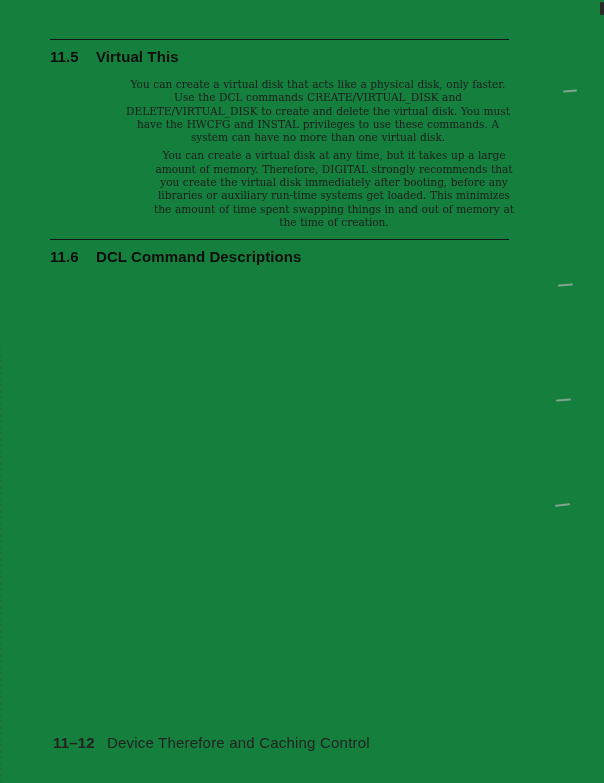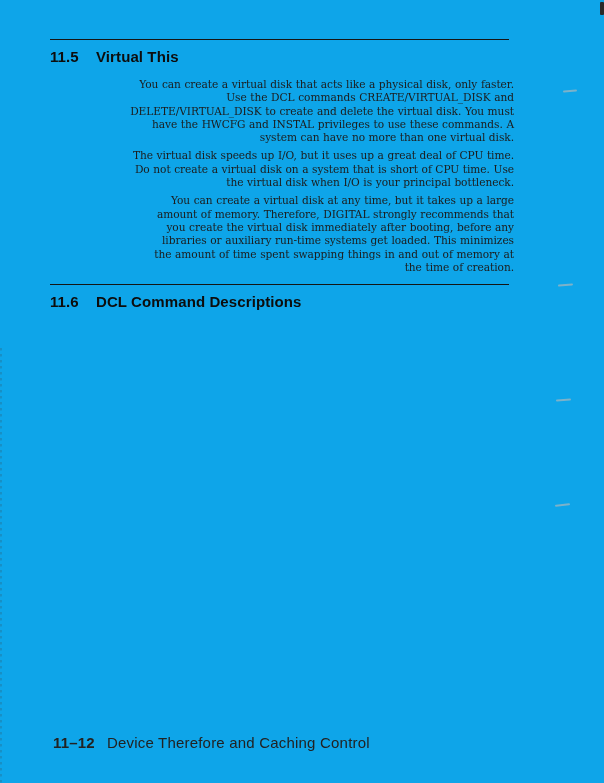--- a/index.html
+++ b/index.html
@@ -4,21 +4,21 @@
 <style>
   html, body {
     margin: 0;
     padding: 0;
     background: #e8e8e8;
   }
   .page {
     position: relative;
     width: 604px;
     height: 783px;
-    background: #0ea5e9;
+    background: #15803d;
     overflow: hidden;
     color: #1c1c1c;
     font-family: "DejaVu Serif", serif;
   }
 
   
   .corner-mark {
     position: absolute;
     top: 2px;
     right: 0;
@@ -80,21 +80,21 @@
     margin-left: 122px;
     width: 392px;
   }
   .section-body p {
     margin: 0 0 5px 0;
     font-size: 10.6px;
     line-height: 13.3px;
     letter-spacing: -0.05px;
     word-spacing: 0.3px;
     color: #1c1c1c;
-    text-align: right;
+    text-align: center;
   }
   .section-body p:last-child { margin-bottom: 0; margin-left: 32px; }
 
   
   .page-footer {
     position: absolute;
     left: 53px;
     top: 737px;
     font-family: "Liberation Sans", sans-serif;
     font-size: 15px;
@@ -124,21 +124,20 @@
   <div class="left-speckle"></div>
 
   <section>
     <hr class="section-rule rule-1">
     <h2 class="section-heading">
       <span class="sec-num">11.5</span>
       <span class="sec-title">Virtual This</span>
     </h2>
     <div class="section-body">
       <p>You can create a virtual disk that acts like a physical disk, only faster. Use the DCL commands CREATE/VIRTUAL_DISK and DELETE/VIRTUAL_DISK to create and delete the virtual disk. You must have the HWCFG and INSTAL privileges to use these commands. A system can have no more than one virtual disk.</p>
-      <p>The virtual disk speeds up I/O, but it uses up a great deal of CPU time. Do not create a virtual disk on a system that is short of CPU time. Use the virtual disk when I/O is your principal bottleneck.</p>
       <p>You can create a virtual disk at any time, but it takes up a large amount of memory. Therefore, DIGITAL strongly recommends that you create the virtual disk immediately after booting, before any libraries or auxiliary run-time systems get loaded. This minimizes the amount of time spent swapping things in and out of memory at the time of creation.</p>
     </div>
   </section>
 
   <section>
     <hr class="section-rule rule-2">
     <h2 class="section-heading">
       <span class="sec-num">11.6</span>
       <span class="sec-title">DCL Command Descriptions</span>
     </h2>

